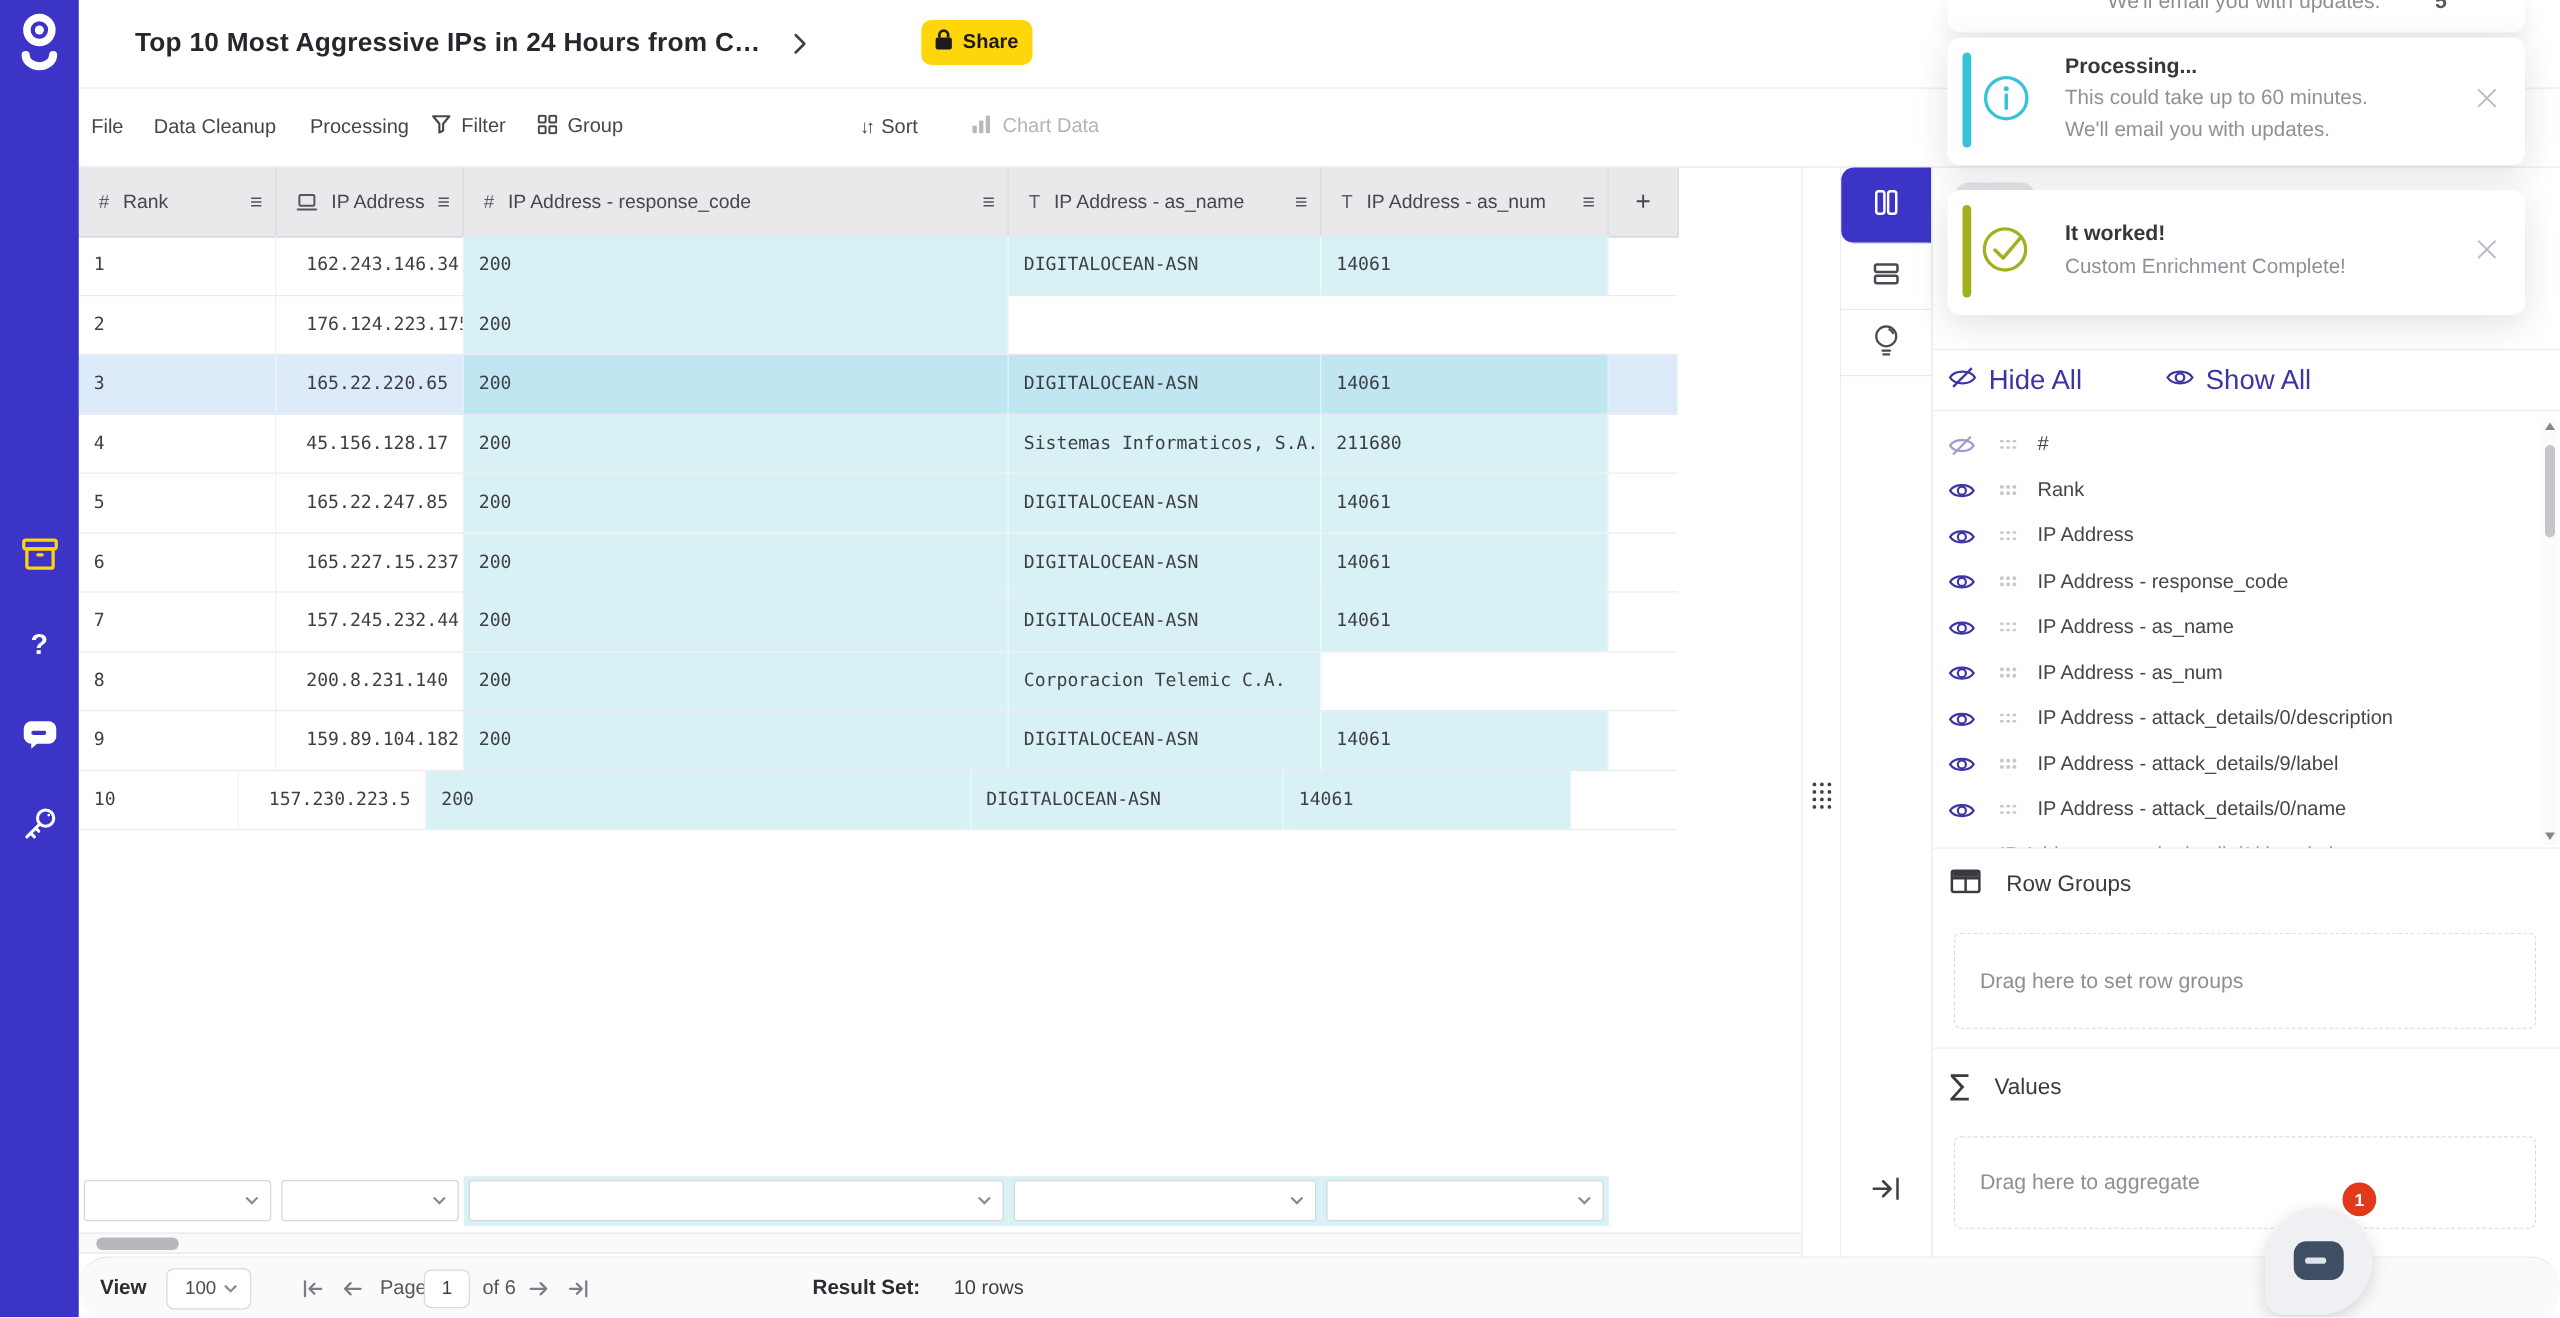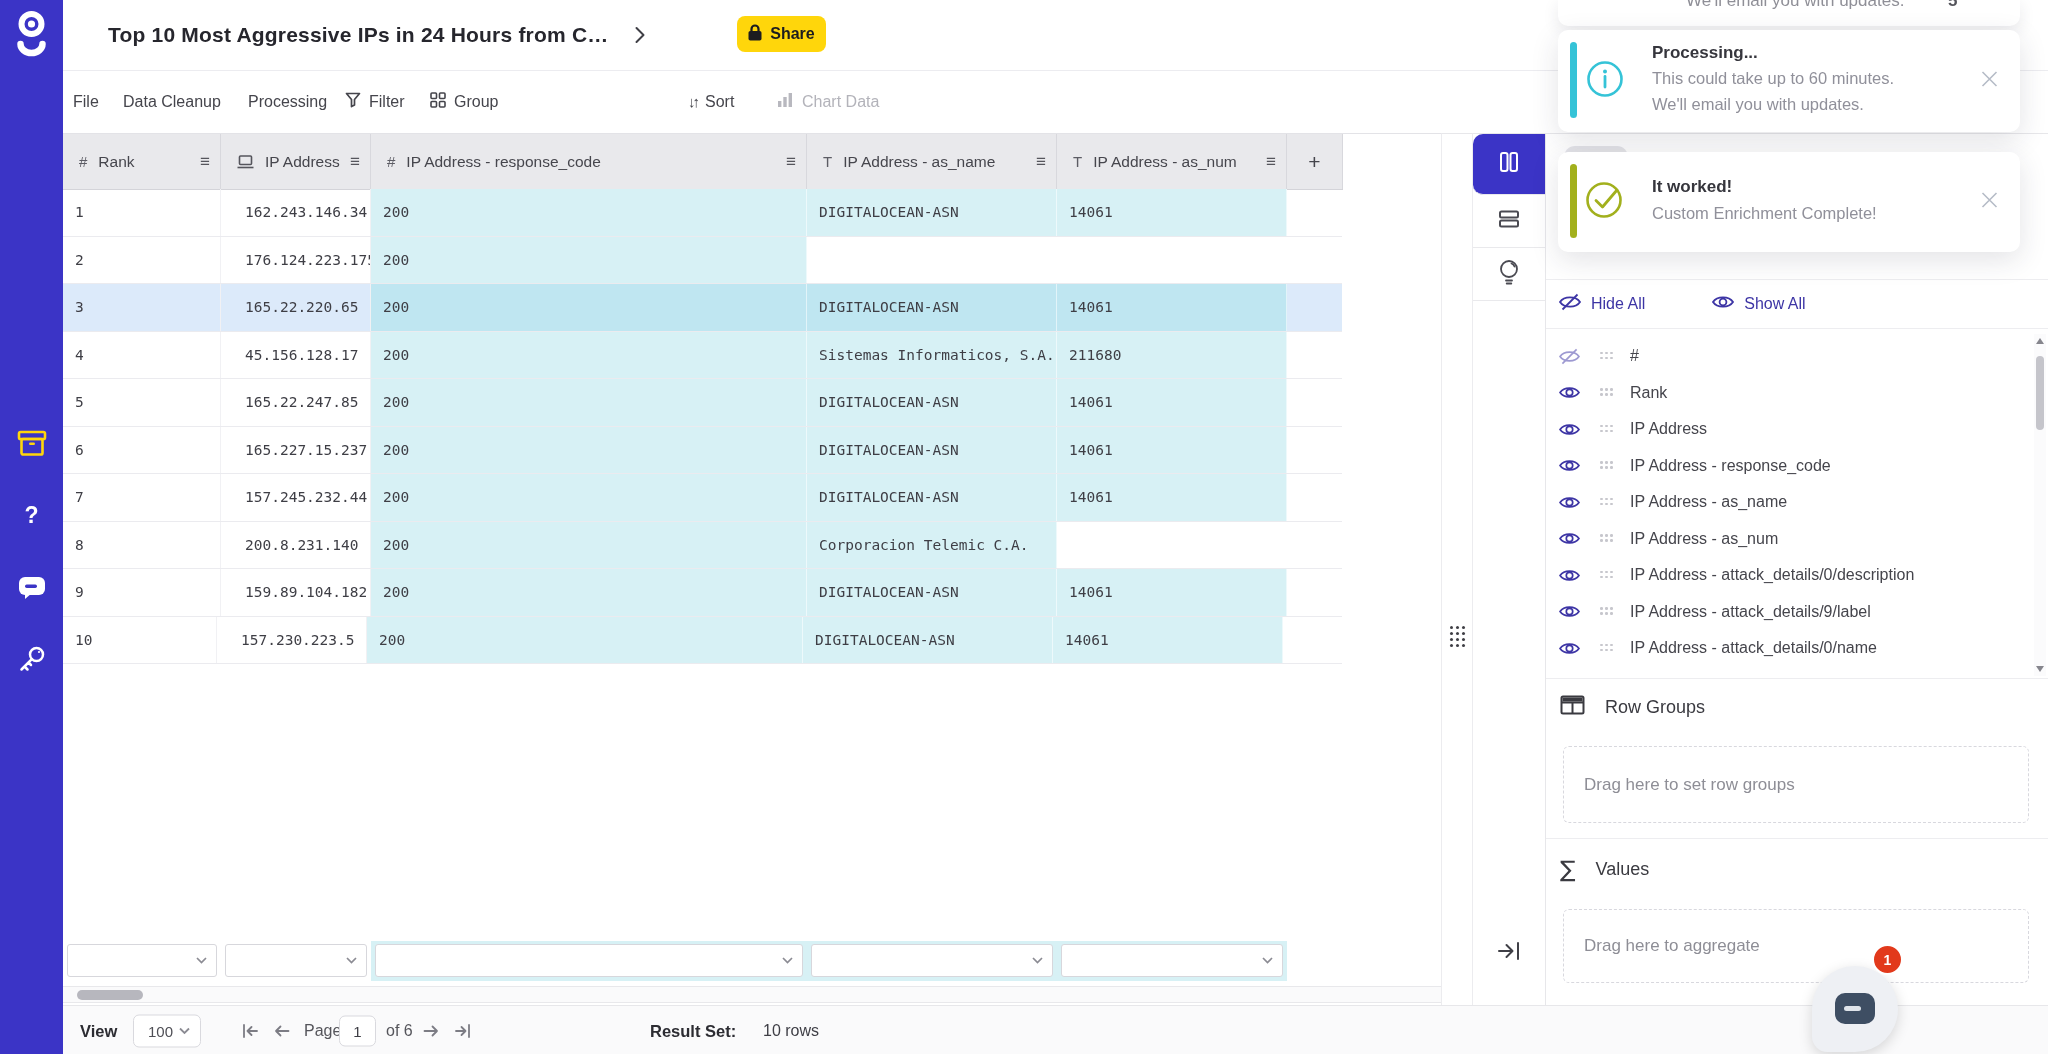--- a/index.html
+++ b/index.html
@@ -72,21 +72,21 @@
   .tab{height:52px;border-bottom:1px solid #e9e9ec;display:flex;align-items:center;justify-content:center;cursor:pointer;}
   .tab.active{height:60px;background:#3b34c6;border-radius:10px 0 0 10px;border-bottom:1px solid #e9e9ec;}
   .collapse{position:absolute;left:50%;transform:translateX(-50%);top:806px;cursor:pointer;}
 
   
   .rightpanel{position:absolute;left:1545px;top:133px;width:503px;height:872px;background:#fff;
               border-left:1px solid #e7e7ea;border-top:1px solid #e7e7ea;box-sizing:border-box;overflow:hidden;}
   .pill{position:absolute;left:18px;top:12px;width:64px;height:22px;border-radius:11px;background:#e6e6ea;}
   .hiderow{position:absolute;left:0;top:145px;width:100%;height:50px;border-top:1px solid #ededf0;
            border-bottom:1px solid #ededf0;display:flex;align-items:center;box-sizing:border-box;}
-  .hopt{display:flex;align-items:center;gap:9px;color:#3d35a5;font-size:16px;font-weight:500;cursor:pointer;}
+  .hopt{display:flex;align-items:center;gap:9px;color:#3d35a5;font-size:22px;font-weight:500;cursor:pointer;}
   .hopt.first{margin-left:12px;}
   .hopt.second{margin-left:66px;}
   .fieldlist{position:absolute;left:0;top:196px;width:100%;height:349px;overflow:hidden;border-bottom:1px solid #ededf0;box-sizing:border-box;padding-top:8px;}
   .fitem{height:36.5px;display:flex;align-items:center;padding-left:12px;}
   .feye{width:26px;display:flex;align-items:center;margin-right:16px;cursor:pointer;}
   .feye.off{opacity:.5;}
   .fdots{position:relative;width:14px;height:9px;margin-right:16px;cursor:grab;}
   .fdots i{position:absolute;left:0;top:0;width:2.6px;height:2.6px;border-radius:50%;background:#c7c7cd;
      box-shadow:5px 0 #c7c7cd,10px 0 #c7c7cd,0 5px #c7c7cd,5px 5px #c7c7cd,10px 5px #c7c7cd;}
   .flabel{font-size:16px;color:#45454c;white-space:nowrap;}
@@ -98,21 +98,21 @@
 
   .sechead{position:absolute;left:14px;display:flex;align-items:center;gap:20px;}
   .sechead .stitle{font-size:18px;color:#3a3a40;}
   .sigma{font-size:23px;color:#3a3a40;font-family:"DejaVu Sans",sans-serif;}
   .dropzone{position:absolute;left:17px;width:466px;border:1px dashed #d8d8de;border-radius:6px;
             color:#8e8e96;font-size:17px;display:flex;align-items:center;padding-left:20px;box-sizing:border-box;}
   .pdiv{position:absolute;left:0;width:100%;height:1px;background:#ededf0;}
 
   
   .bottombar{position:absolute;left:63px;top:1005px;right:0;height:49px;background:#fafafb;
-             border-top:1px solid #e7e7ea;z-index:4;}
+             border-top:1px solid #e7e7ea;z-index:4;border-radius:24px;}
   .bb{position:absolute;top:50%;transform:translateY(-50%);display:flex;align-items:center;white-space:nowrap;}
   .bb-label{font-size:16.5px;font-weight:700;color:#2c2c32;}
   .bb-text{font-size:16px;color:#55555b;}
   .selbox{box-sizing:border-box;width:68px;height:33px;border:1px solid #d9d9de;border-radius:6px;background:#fff;
           display:flex;align-items:center;justify-content:space-between;padding:0 10px 0 14px;
           font-size:15px;color:#4e4e55;cursor:pointer;}
   .pagebox{box-sizing:border-box;width:37px;height:31px;border:1px solid #d9d9de;border-radius:6px;background:#fff;
            display:flex;align-items:center;justify-content:center;font-size:15px;color:#3e3e45;cursor:text;}
   .pgbtn{display:flex;align-items:center;cursor:pointer;}
 
@@ -330,21 +330,21 @@
         </div>
         <div class="tr">
           <div class="td c0" style="width: 158px;">9</div>
           <div class="td c1" style="width: 150px;">159.89.104.182</div>
           <div class="td c2 cyan" style="width: 436px;">200</div>
           <div class="td c3 cyan" style="width: 250px;">DIGITALOCEAN-ASN</div>
           <div class="td c4 cyan" style="width: 230px;">14061</div>
           <div class="fillcell"></div>
         </div>
         <div class="tr">
-          <div class="td c0" style="width: 154px;">10</div>
+          <div class="td c0" style="width: 128px;">10</div>
           <div class="td c1" style="width: 150px;">157.230.223.5</div>
           <div class="td c2 cyan" style="width: 436px;">200</div>
           <div class="td c3 cyan" style="width: 250px;">DIGITALOCEAN-ASN</div>
           <div class="td c4 cyan" style="width: 230px;">14061</div>
           <div class="fillcell"></div>
         </div>
       </div>
     <div class="filterrow" id="gfilters">
         <div class="fcell" style="width: 158px;">
           <div class="fbox">

